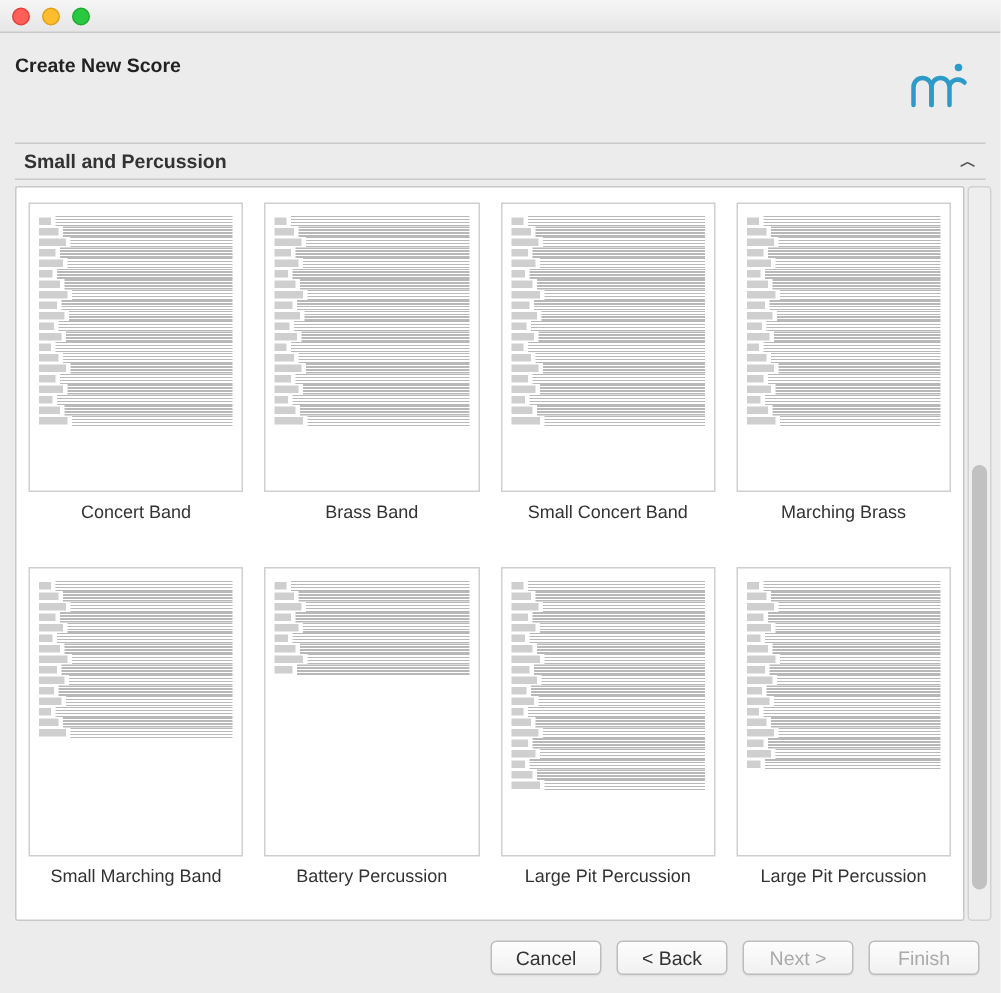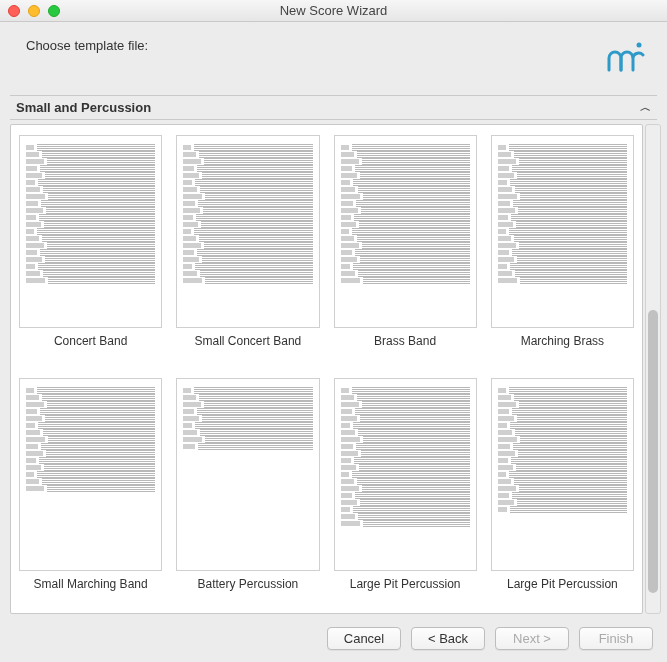--- a/index.html
+++ b/index.html
@@ -182,26 +182,25 @@
 </style>
 </head>
 <body>
 
 <div class="titlebar">
   <div class="traffic">
     <div class="tl-btn tl-close"></div>
     <div class="tl-btn tl-min"></div>
     <div class="tl-btn tl-max"></div>
   </div>
-  <div class="title">New Score Wizard</div>
 </div>
 
 <div class="header">
   <div class="header-left">
-    <p>Choose template file:</p>
+    <h1>Create New Score</h1>
   </div>
   <div class="logo">
     <svg width="40" height="34" viewBox="0 0 40 34">
       <g fill="none" stroke="#2e9ac7" stroke-width="3" stroke-linecap="round">
         <path d="M4 30 V18 a6 6 0 0 1 12 0 V30"></path>
         <path d="M16 30 V18 a6 6 0 0 1 12 0 V30"></path>
         <path d="M28 17 a6 6 0 0 1 10 -2"></path>
       </g>
       <circle cx="34" cy="5" r="2.5" fill="#2e9ac7"></circle>
     </svg>
@@ -376,21 +375,21 @@
           </div>
           <div class="staff-row">
             <div class="staff-label" style="width: 14px;"></div>
             <div class="staff-lines"></div>
           </div>
           <div class="staff-row">
             <div class="staff-label" style="width: 19px;"></div>
             <div class="staff-lines"></div>
           </div>
         </div>
-        <div class="tlabel">Small Concert Band</div>
+        <div class="tlabel">Brass Band</div>
       </div>
       <div class="template-item">
         <div class="thumb">
           <div class="staff-row">
             <div class="staff-label" style="width: 8px;"></div>
             <div class="staff-lines"></div>
           </div>
           <div class="staff-row">
             <div class="staff-label" style="width: 13px;"></div>
             <div class="staff-lines"></div>
@@ -461,21 +460,21 @@
           </div>
           <div class="staff-row">
             <div class="staff-label" style="width: 14px;"></div>
             <div class="staff-lines"></div>
           </div>
           <div class="staff-row">
             <div class="staff-label" style="width: 19px;"></div>
             <div class="staff-lines"></div>
           </div>
         </div>
-        <div class="tlabel">Brass Band</div>
+        <div class="tlabel">Small Concert Band</div>
       </div>
       <div class="template-item">
         <div class="thumb">
           <div class="staff-row">
             <div class="staff-label" style="width: 8px;"></div>
             <div class="staff-lines"></div>
           </div>
           <div class="staff-row">
             <div class="staff-label" style="width: 13px;"></div>
             <div class="staff-lines"></div>

